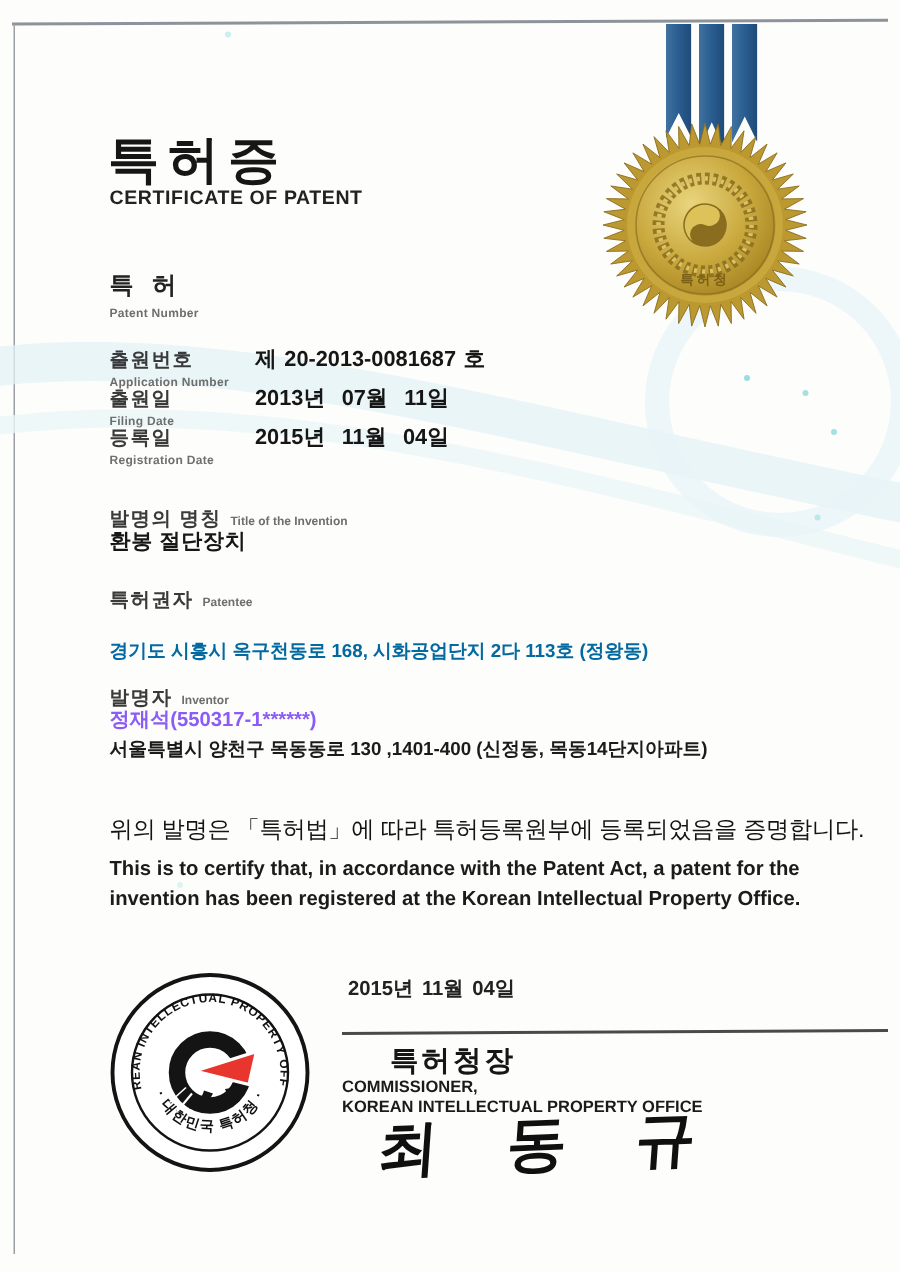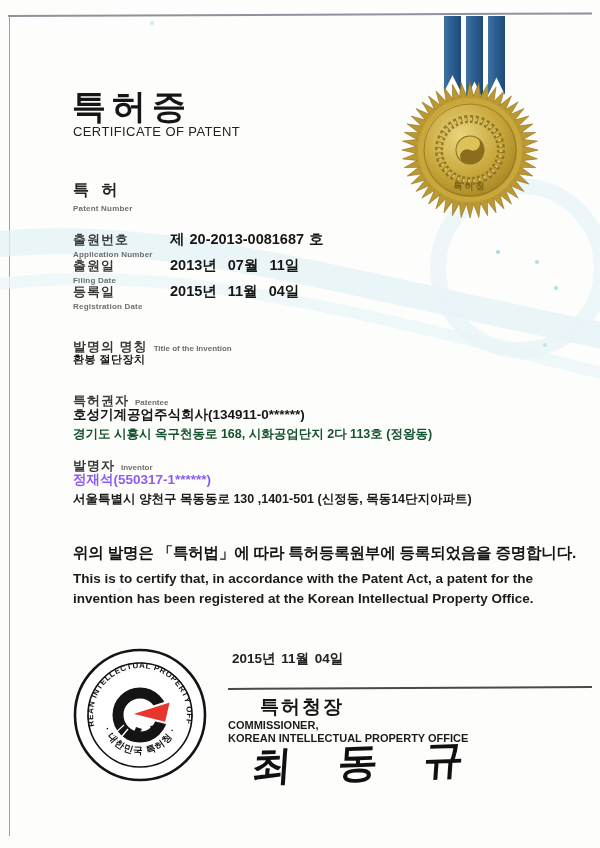--- a/index.html
+++ b/index.html
@@ -16,46 +16,46 @@
   
   .ribbons{position:absolute;left:444px;top:16px;width:62px;height:84px;z-index:1;}
   .stripe{position:absolute;top:0;width:17px;background:linear-gradient(90deg,#41729f 0%,#2b5f92 45%,#1f4a77 100%);clip-path:polygon(0 0,100% 0,100% 100%,50% 78%,0 100%);}
   .stripe.s1{left:0;height:76px;}
   .stripe.s2{left:22px;height:84px;}
   .stripe.s3{left:44px;height:79px;}
   
   .medal{position:absolute;left:395px;top:75px;z-index:2;}
   
   .title-ko{position:absolute;left:72px;top:84px;font-size:34px;font-weight:800;letter-spacing:6px;color:#161616;text-align:center;}
-  .title-en{position:absolute;left:73px;top:124px;font-size:13px;font-weight:400;letter-spacing:0.4px;color:#222;}
+  .title-en{position:absolute;left:73px;top:124px;font-size:13px;font-weight:700;letter-spacing:0.4px;color:#222;}
   
   .lbl-ko{font-size:13px;font-weight:700;color:#3a3a3a;letter-spacing:1px;}
   .lbl-en{font-size:8px;font-weight:700;color:#6e6e6e;letter-spacing:0.2px;margin-top:1px;}
   .patent-label{position:absolute;left:73px;top:180px;}
   .patent-label .big{font-size:16px;font-weight:800;letter-spacing:4px;color:#222;}
   .patent-label .lbl-en{margin-top:3px;}
   .patent-value{position:absolute;left:170px;top:181px;font-size:17px;font-weight:800;color:#161616;}
   
   .frow{position:absolute;left:73px;}
   .frow.r1{top:231px;} .frow.r2{top:257px;} .frow.r3{top:283px;}
   .fval{position:absolute;left:170px;font-size:14.5px;font-weight:800;color:#161616;word-spacing:7px;}
   .fval.v1{top:230px;word-spacing:1px;} .fval.v2{top:256px;} .fval.v3{top:282px;}
   
   .inv-label{position:absolute;left:73px;top:337px;}
   .inline-en{font-size:8px;font-weight:700;color:#6e6e6e;margin-left:6px;}
-  .inv-value{position:absolute;left:73px;top:352px;font-size:11px;font-weight:800;color:#161616;letter-spacing:0.5px;}
+  .inv-value{position:absolute;left:73px;top:352px;font-size:14px;font-weight:800;color:#161616;letter-spacing:0.5px;}
   
   .pat-label{position:absolute;left:73px;top:391px;}
   .pat-name{position:absolute;left:73px;top:406px;font-size:13.5px;font-weight:800;color:#161616;}
-  .pat-addr{position:absolute;left:73px;top:426px;font-size:12.5px;font-weight:700;color:#14532d;}
+  .pat-addr{position:absolute;left:73px;top:426px;font-size:12.5px;font-weight:700;color:#0369a1;}
   .invr-label{position:absolute;left:73px;top:456px;}
   .invr-name{position:absolute;left:73px;top:471px;font-size:13.5px;font-weight:800;color:#8b5cf6;}
   .invr-addr{position:absolute;left:73px;top:491px;font-size:12.5px;font-weight:700;color:#1b1b1b;}
   
-  .stmt-ko{position:absolute;left:73px;top:543px;width:505px;font-size:15.5px;font-weight:700;color:#141414;letter-spacing:-0.2px;}
+  .stmt-ko{position:absolute;left:73px;top:543px;width:505px;font-size:15.5px;font-weight:400;color:#141414;letter-spacing:-0.2px;}
   .stmt-en{position:absolute;left:73px;top:569px;width:520px;font-size:13.5px;font-weight:700;color:#1b1b1b;line-height:1.45;}
   
   .issue-date{position:absolute;left:232px;top:650px;font-size:13.5px;font-weight:700;color:#222;word-spacing:2px;}
   .sig-rule{position:absolute;left:228px;top:687px;width:364px;height:2px;background:#4a4a4a;transform:rotate(-0.3deg);}
   .comm-ko{position:absolute;left:228px;top:694px;font-size:19px;font-weight:800;letter-spacing:2px;color:#161616;margin-left:32px;}
   .comm-en1{position:absolute;left:228px;top:719px;font-size:11px;font-weight:800;color:#1b1b1b;}
   .comm-en2{position:absolute;left:228px;top:732px;font-size:11px;font-weight:800;color:#1b1b1b;}
   .signature{position:absolute;left:252px;top:735px;font-family:"DejaVu Serif","Liberation Serif",serif;font-size:40px;font-weight:700;color:#101010;letter-spacing:16px;transform:rotate(-2deg) skewX(-6deg);}
   
   .seal{position:absolute;left:70px;top:645px;z-index:2;}
@@ -134,28 +134,27 @@
   <div class="fval v3">2015년 11월 04일</div>
 
   <div class="inv-label">
     <span class="lbl-ko">발명의 명칭</span><span class="inline-en">Title of the Invention</span>
   </div>
   <div class="inv-value">환봉 절단장치</div>
 
   <div class="pat-label">
     <span class="lbl-ko">특허권자</span><span class="inline-en">Patentee</span>
   </div>
-  <div class="pat-name">호성기계공업주식회사(134911-0******)</div>
   <div class="pat-addr">경기도 시흥시 옥구천동로 168, 시화공업단지 2다 113호 (정왕동)</div>
 
   <div class="invr-label">
     <span class="lbl-ko">발명자</span><span class="inline-en">Inventor</span>
   </div>
   <div class="invr-name">정재석(550317-1******)</div>
-  <div class="invr-addr">서울특별시 양천구 목동동로 130 ,1401-501 (신정동, 목동14단지아파트)</div>
+  <div class="invr-addr">서울특별시 양천구 목동동로 130 ,1401-400 (신정동, 목동14단지아파트)</div>
 
   <div class="stmt-ko">위의 발명은 「특허법」에 따라 특허등록원부에 등록되었음을 증명합니다.</div>
   <div class="stmt-en">This is to certify that, in accordance with the Patent Act, a patent for the invention has been registered at the Korean Intellectual Property Office.</div>
 
   <div class="issue-date">2015년 11월 04일</div>
   <div class="sig-rule"></div>
   <div class="comm-ko">특허청장</div>
   <div class="comm-en1">COMMISSIONER,</div>
   <div class="comm-en2">KOREAN INTELLECTUAL PROPERTY OFFICE</div>
   <div class="signature">최 동 규</div>

